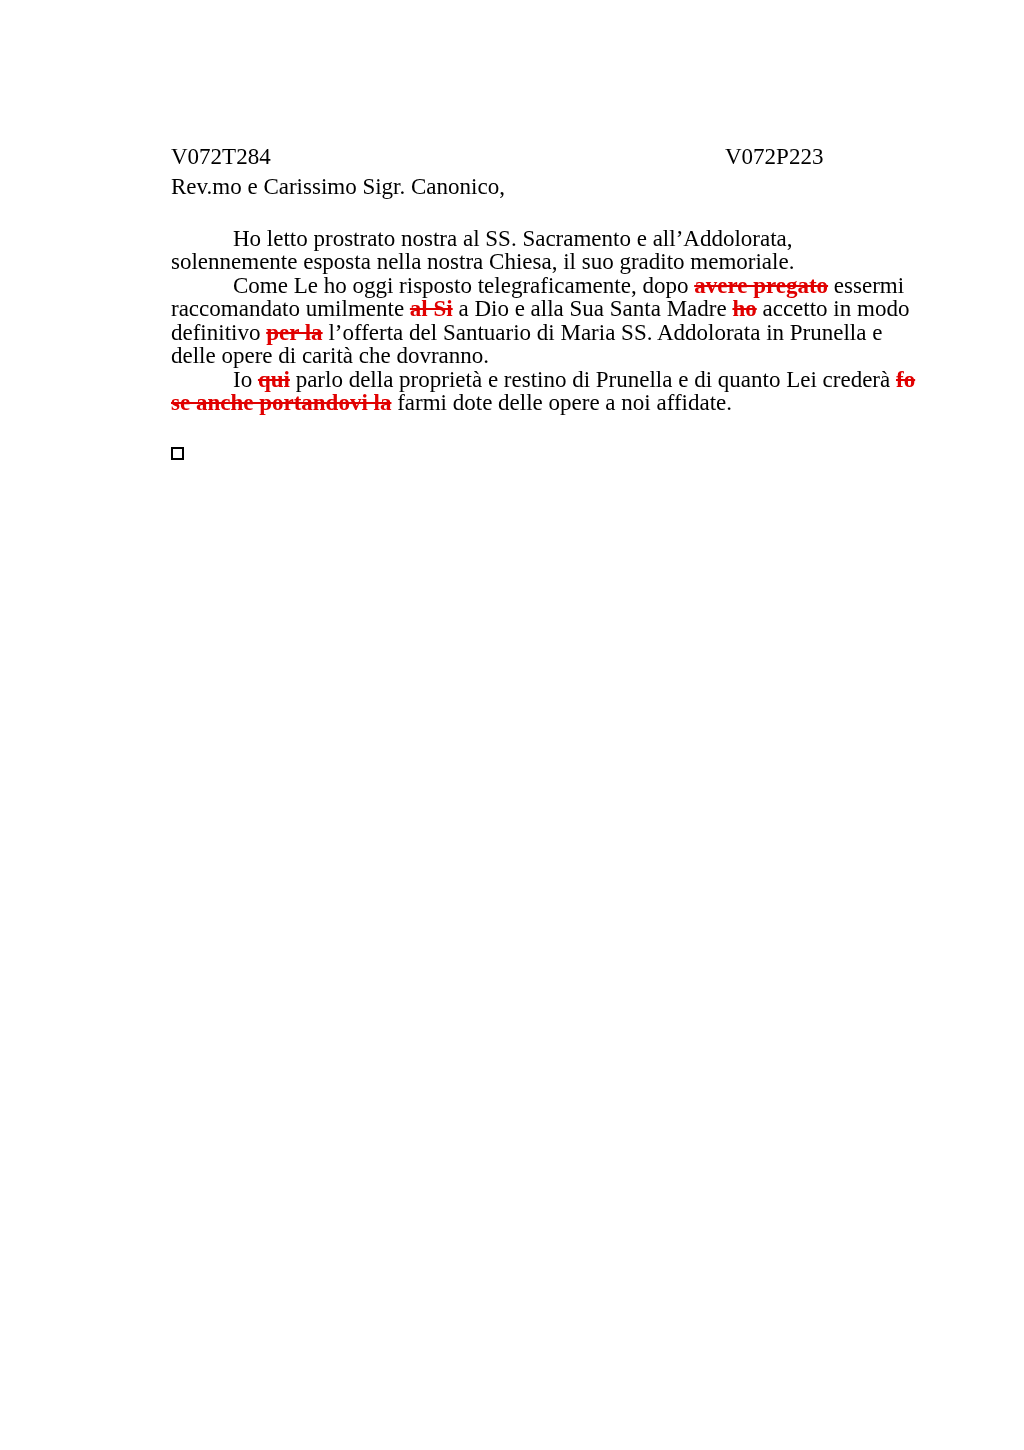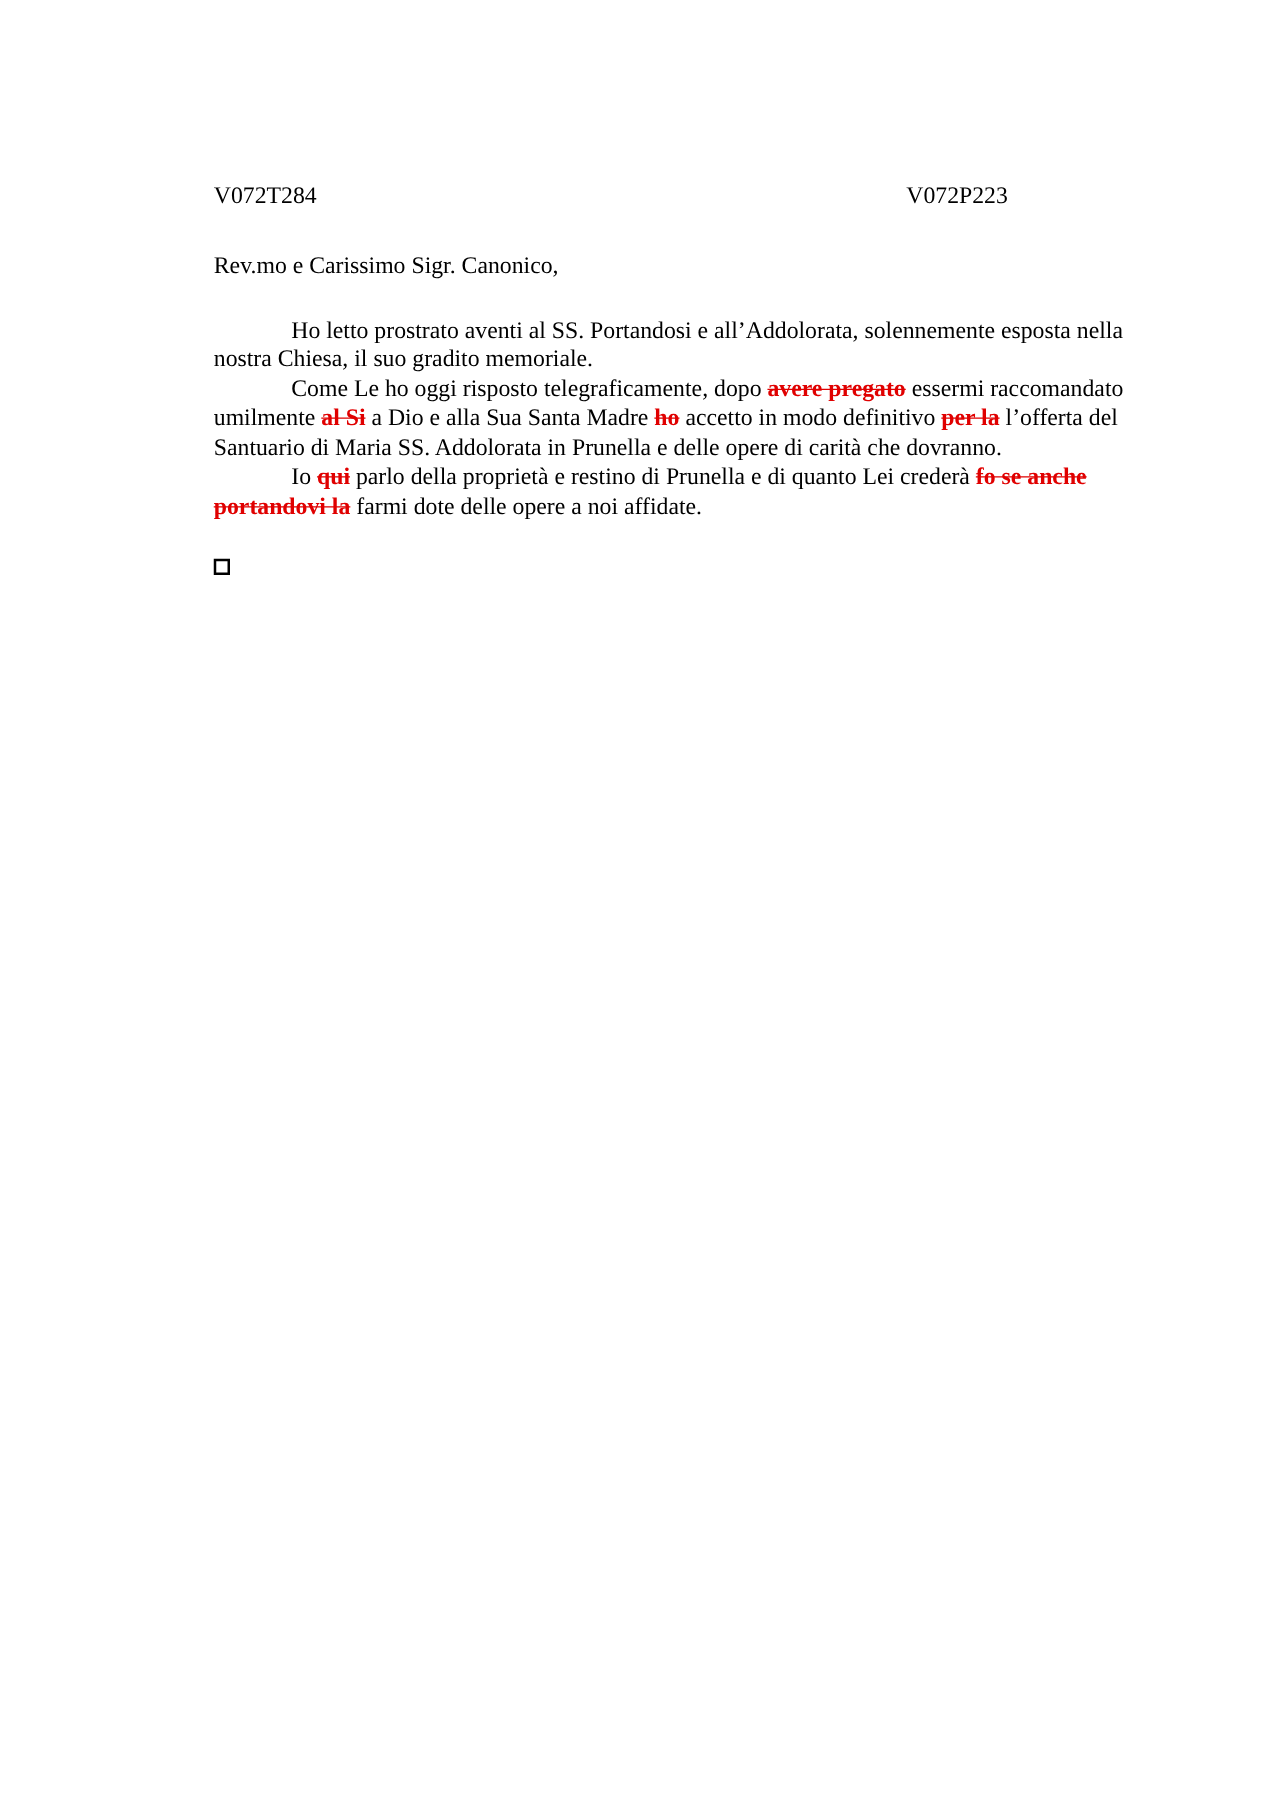--- a/index.html
+++ b/index.html
@@ -14,21 +14,21 @@
     padding: 0;
     background: var(--page-bg);
   }
   .page {
     position: relative;
     width: 1024px;
     height: 1450px;
     background: var(--page-bg);
     overflow: hidden;
     font-family: "Liberation Serif", serif;
-    font-size: 19px;
+    font-size: 23px;
     line-height: 23.5px;
     color: var(--text-black);
   }
   .content {
     position: absolute;
     left: 171px;
     top: 145px;
     width: 752px;
   }
   .header-row {
@@ -39,21 +39,21 @@
   .header-right {
     position: absolute;
     left: 554px;
     top: 0;
   }
   .minuta {
     margin: 52px 0 0 0;
     color: var(--accent-blue);
   }
   .salutation {
-    margin: 32px 0 0 0;
+    margin: 6px 0 0 0;
   }
   .body-block {
     margin-top: 28px;
   }
   .body-block p {
     margin: 0;
     text-indent: 62px;
     text-align: left;
   }
   .deleted {
@@ -82,21 +82,21 @@
     <div class="header-row">
       <span>V072T284</span>
       <span class="header-right">V072P223</span>
     </div>
 
 
     <div class="salutation">Rev.mo e Carissimo Sigr. Canonico,</div>
 
     <div class="body-block">
 
-    <p><span>Ho letto prostrato aventi al SS. Portandosi e all’Addolorata, solennemente esposta nella nostra Chiesa, il suo gradito memoriale.</span></p>
+    <p><span>Ho letto prostrato nostra al SS. Sacramento e all’Addolorata, solennemente esposta nella nostra Chiesa, il suo gradito memoriale.</span></p>
         <p><span>Come Le ho oggi risposto telegraficamente, dopo </span><span class="deleted">avere pregato</span><span> essermi raccomandato umilmente </span><span class="deleted">al Si</span><span> a Dio e alla Sua Santa Madre </span><span class="deleted">ho</span><span> accetto in modo definitivo </span><span class="deleted">per la</span><span> l’offerta del Santuario di Maria SS. Addolorata in Prunella e delle opere di carità che dovranno.</span></p>
         <p><span>Io </span><span class="deleted">qui</span><span> parlo della proprietà e restino di Prunella e di quanto Lei crederà </span><span class="deleted">fo se anche portandovi la</span><span> farmi dote delle opere a noi affidate.</span></p>
       </div>
 
     <div class="closing-box-row">
       <span class="box-glyph"></span>
     </div>
 
   </div>
 </div>

